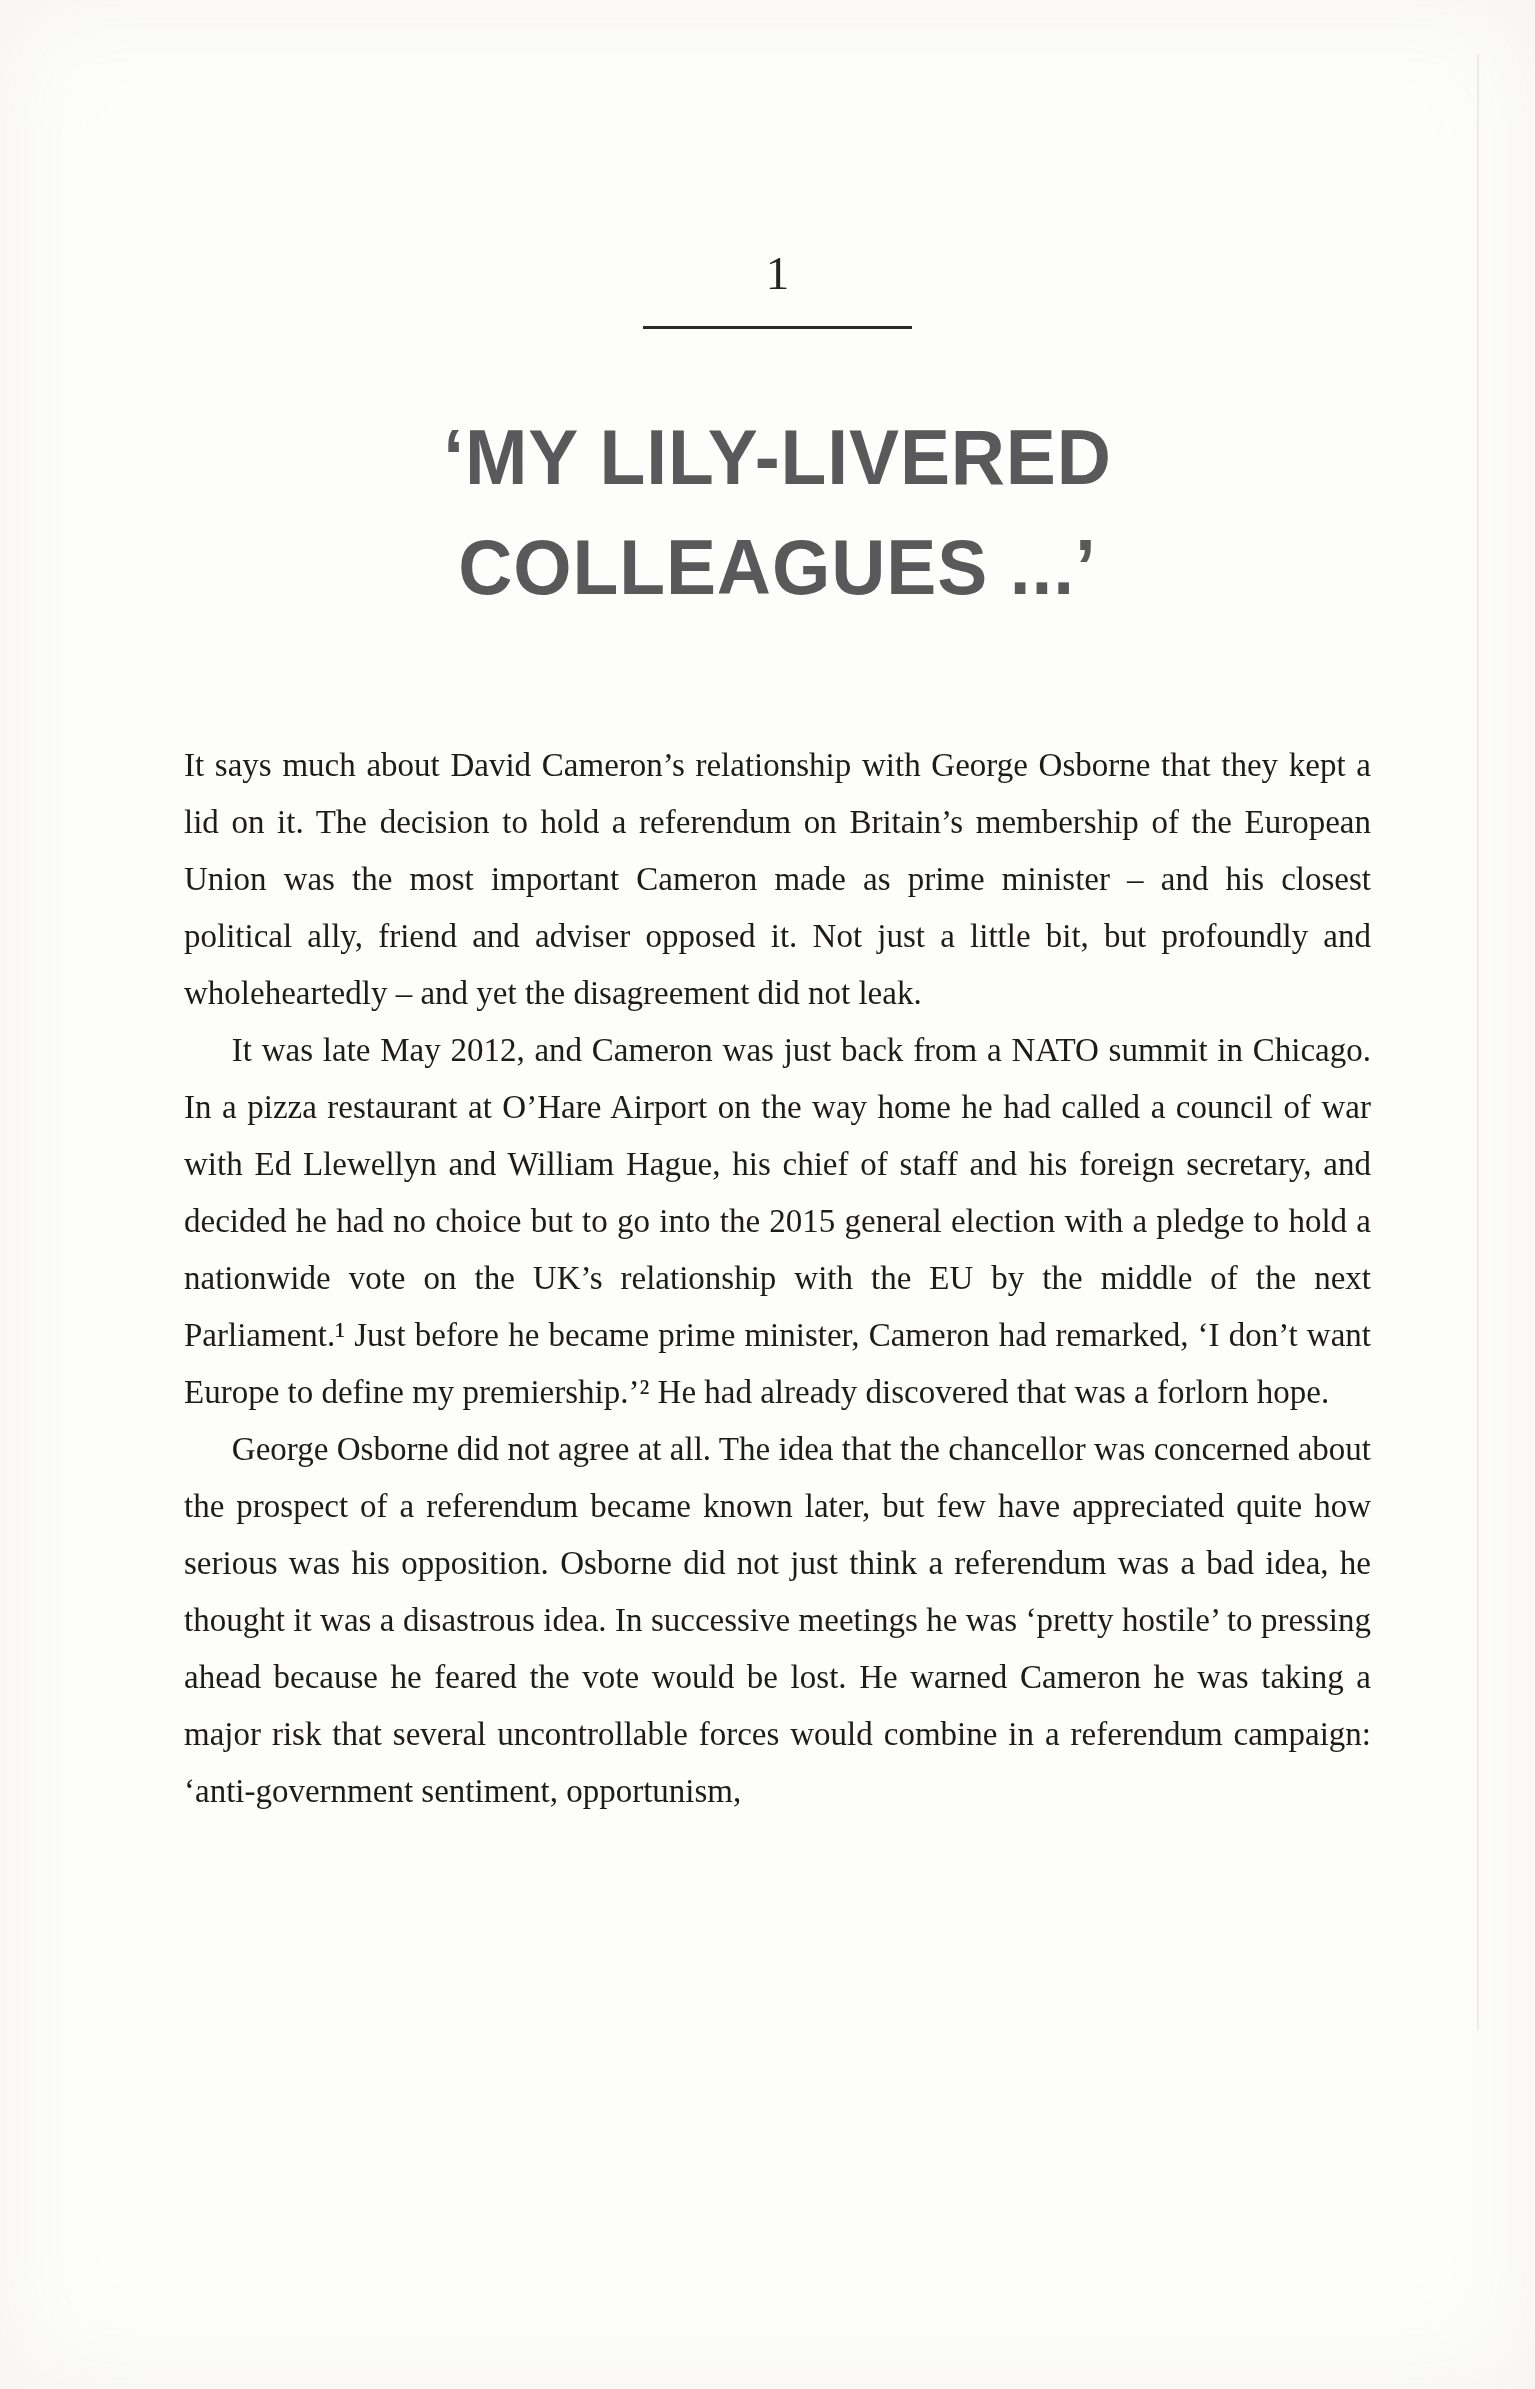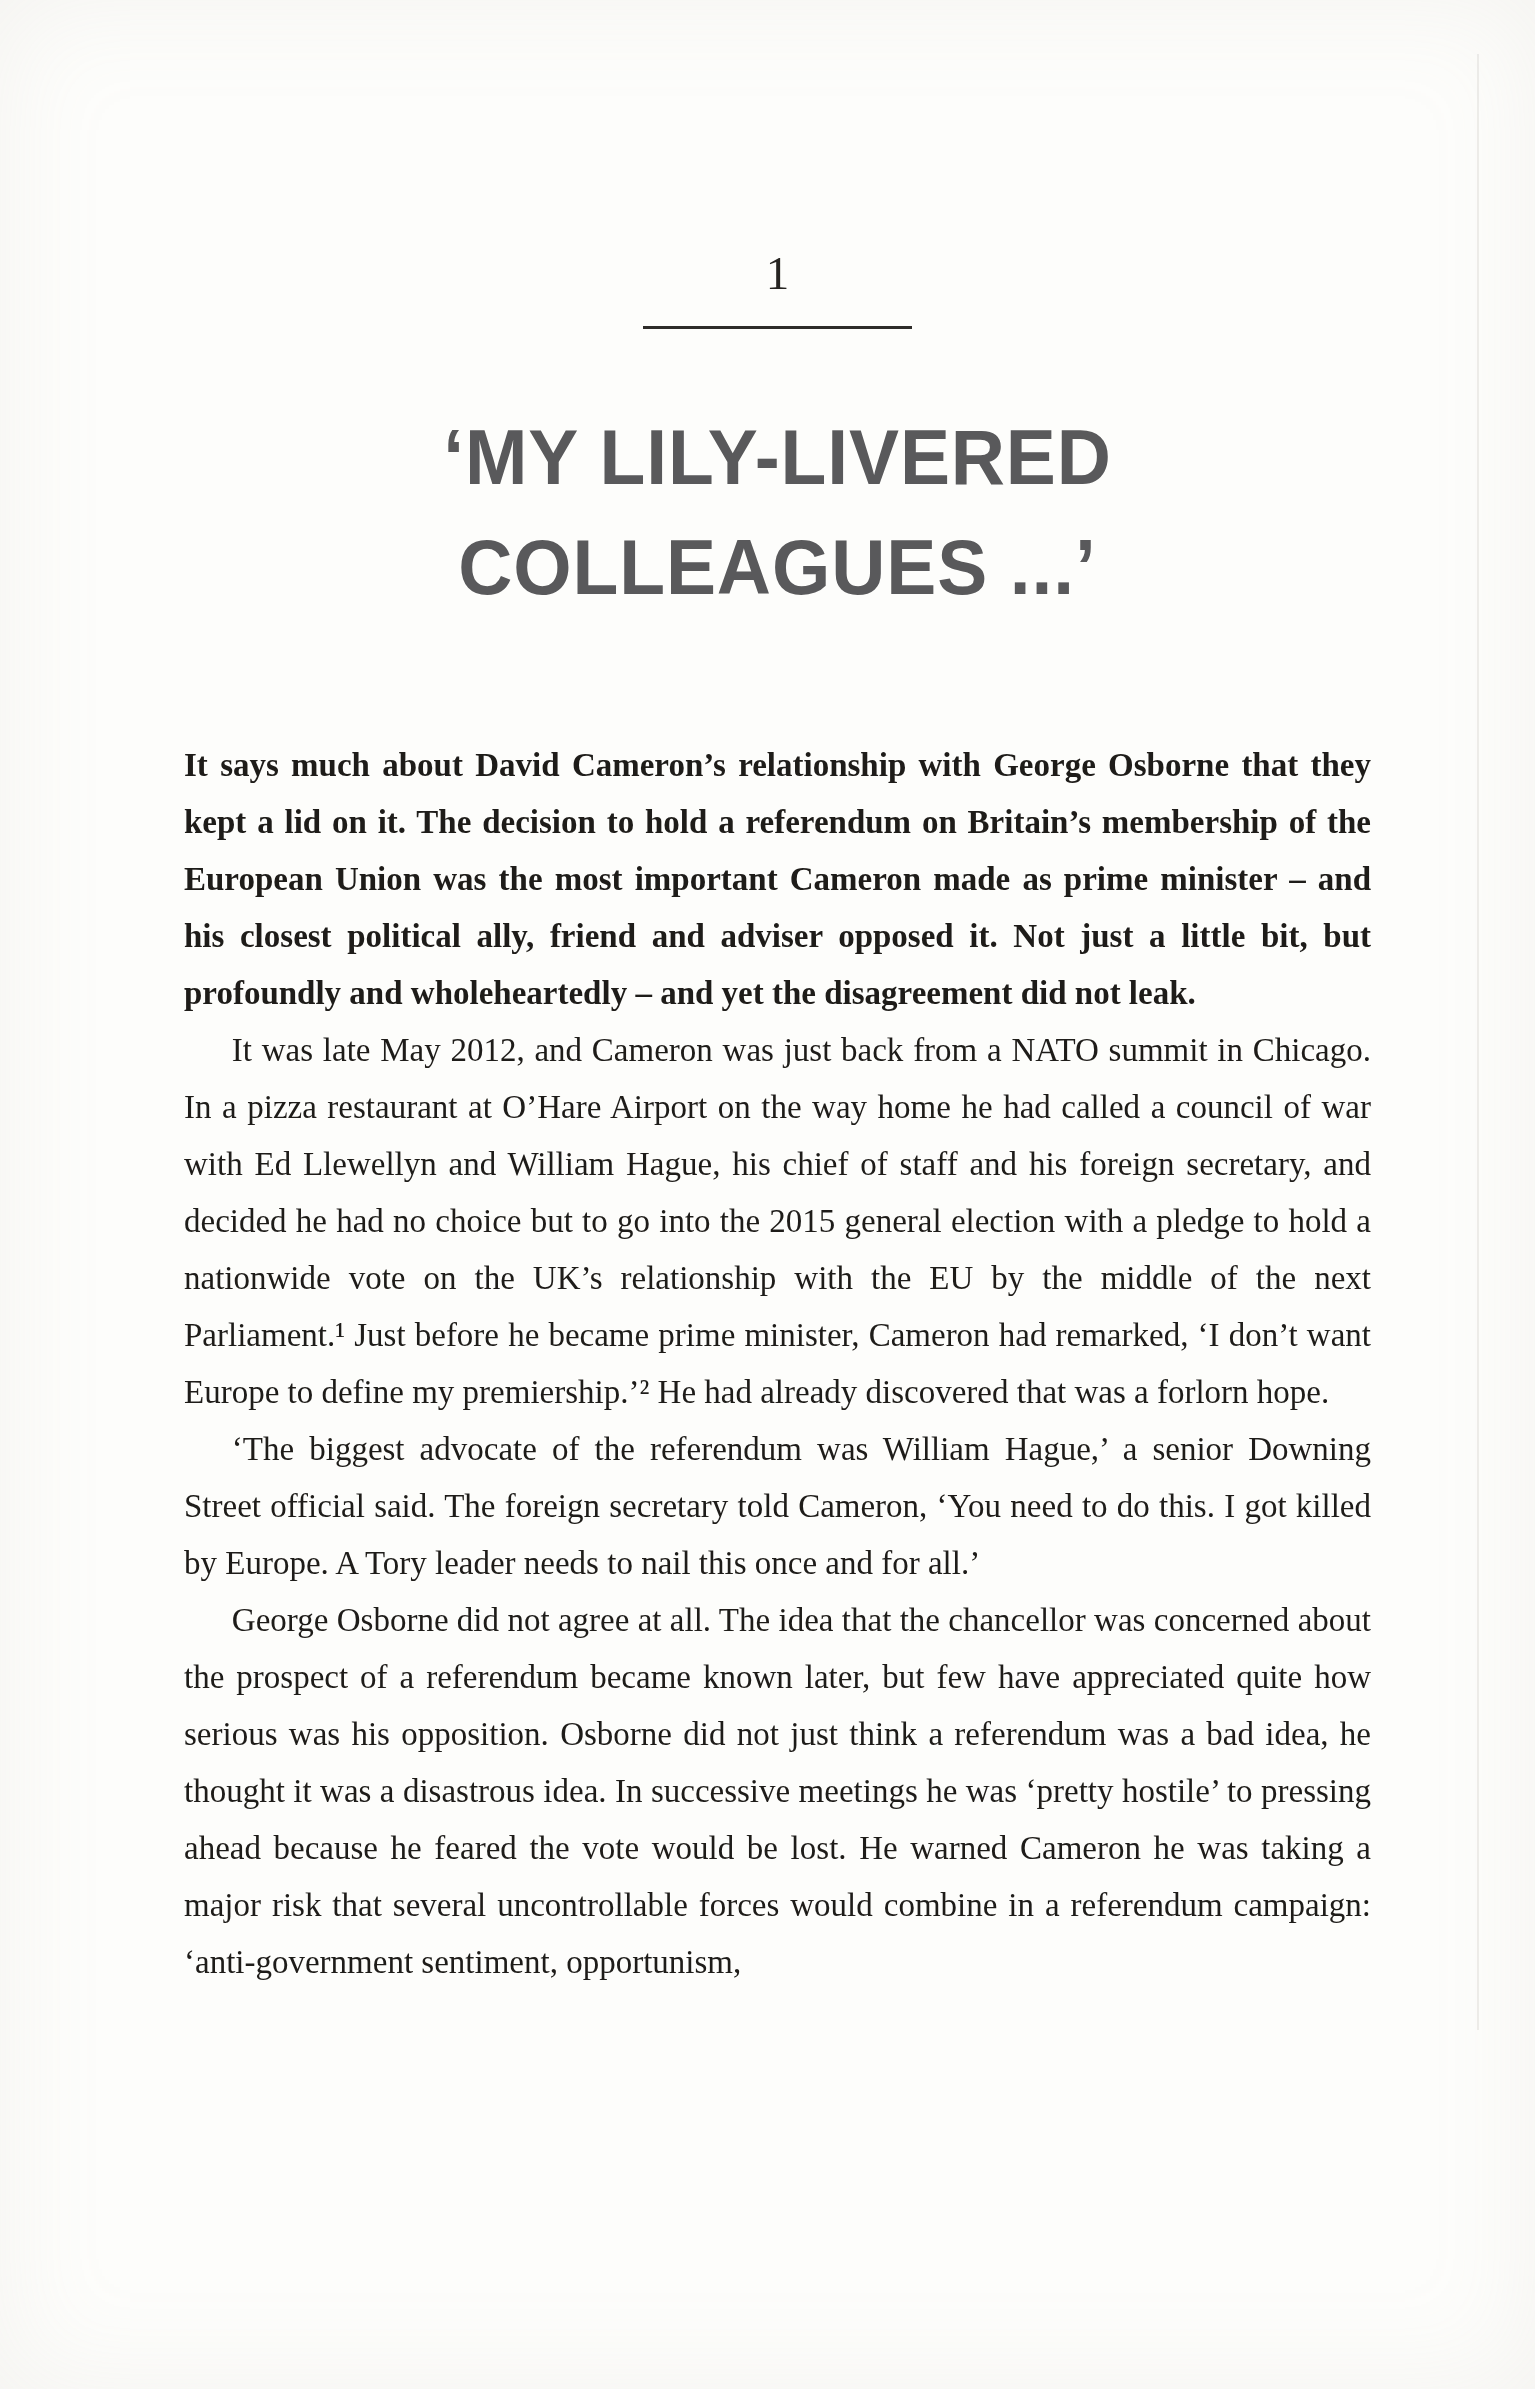--- a/index.html
+++ b/index.html
@@ -63,21 +63,20 @@
     font-size: 33px;
     line-height: 57px;
     text-align: justify;
   }
   .body-text p {
     margin: 0;
     text-indent: 1.45em;
   }
   .body-text p.first {
     text-indent: 0;
-    font-weight: bold;
   }
 </style>
 </head>
 <body>
 
 <div class="page">
   <div class="scan-line"></div>
 
   <div class="column">
 
@@ -86,19 +85,18 @@
     <hr class="chapter-rule">
 
     <div class="chapter-title">
       <div>‘MY LILY-LIVERED</div>
       <div>COLLEAGUES ...’</div>
     </div>
 
     <div class="body-text">
       <p class="first">It says much about David Cameron’s relationship with George Osborne that they kept a lid on it. The decision to hold a referendum on Britain’s membership of the European Union was the most important Cameron made as prime minister – and his closest political ally, friend and adviser opposed it. Not just a little bit, but profoundly and wholeheartedly – and yet the disagreement did not leak.</p>
       <p>It was late May 2012, and Cameron was just back from a NATO summit in Chicago. In a pizza restaurant at O’Hare Airport on the way home he had called a council of war with Ed Llewellyn and William Hague, his chief of staff and his foreign secretary, and decided he had no choice but to go into the 2015 general election with a pledge to hold a nationwide vote on the UK’s relationship with the EU by the middle of the next Parliament.¹ Just before he became prime minister, Cameron had remarked, ‘I don’t want Europe to define my premiership.’² He had already discovered that was a forlorn hope.</p>
-      <p>‘The biggest advocate of the referendum was William Hague,’ a senior Downing Street official said. The foreign secretary told Cameron, ‘You need to do this. I got killed by Europe. A Tory leader needs to nail this once and for all.’</p>
       <p>George Osborne did not agree at all. The idea that the chancellor was concerned about the prospect of a referendum became known later, but few have appreciated quite how serious was his opposition. Osborne did not just think a referendum was a bad idea, he thought it was a disastrous idea. In successive meetings he was ‘pretty hostile’ to pressing ahead because he feared the vote would be lost. He warned Cameron he was taking a major risk that several uncontrollable forces would combine in a referendum campaign: ‘anti-government sentiment, opportunism,</p>
     </div>
 
   </div>
 </div>
 
 
 </body></html>

